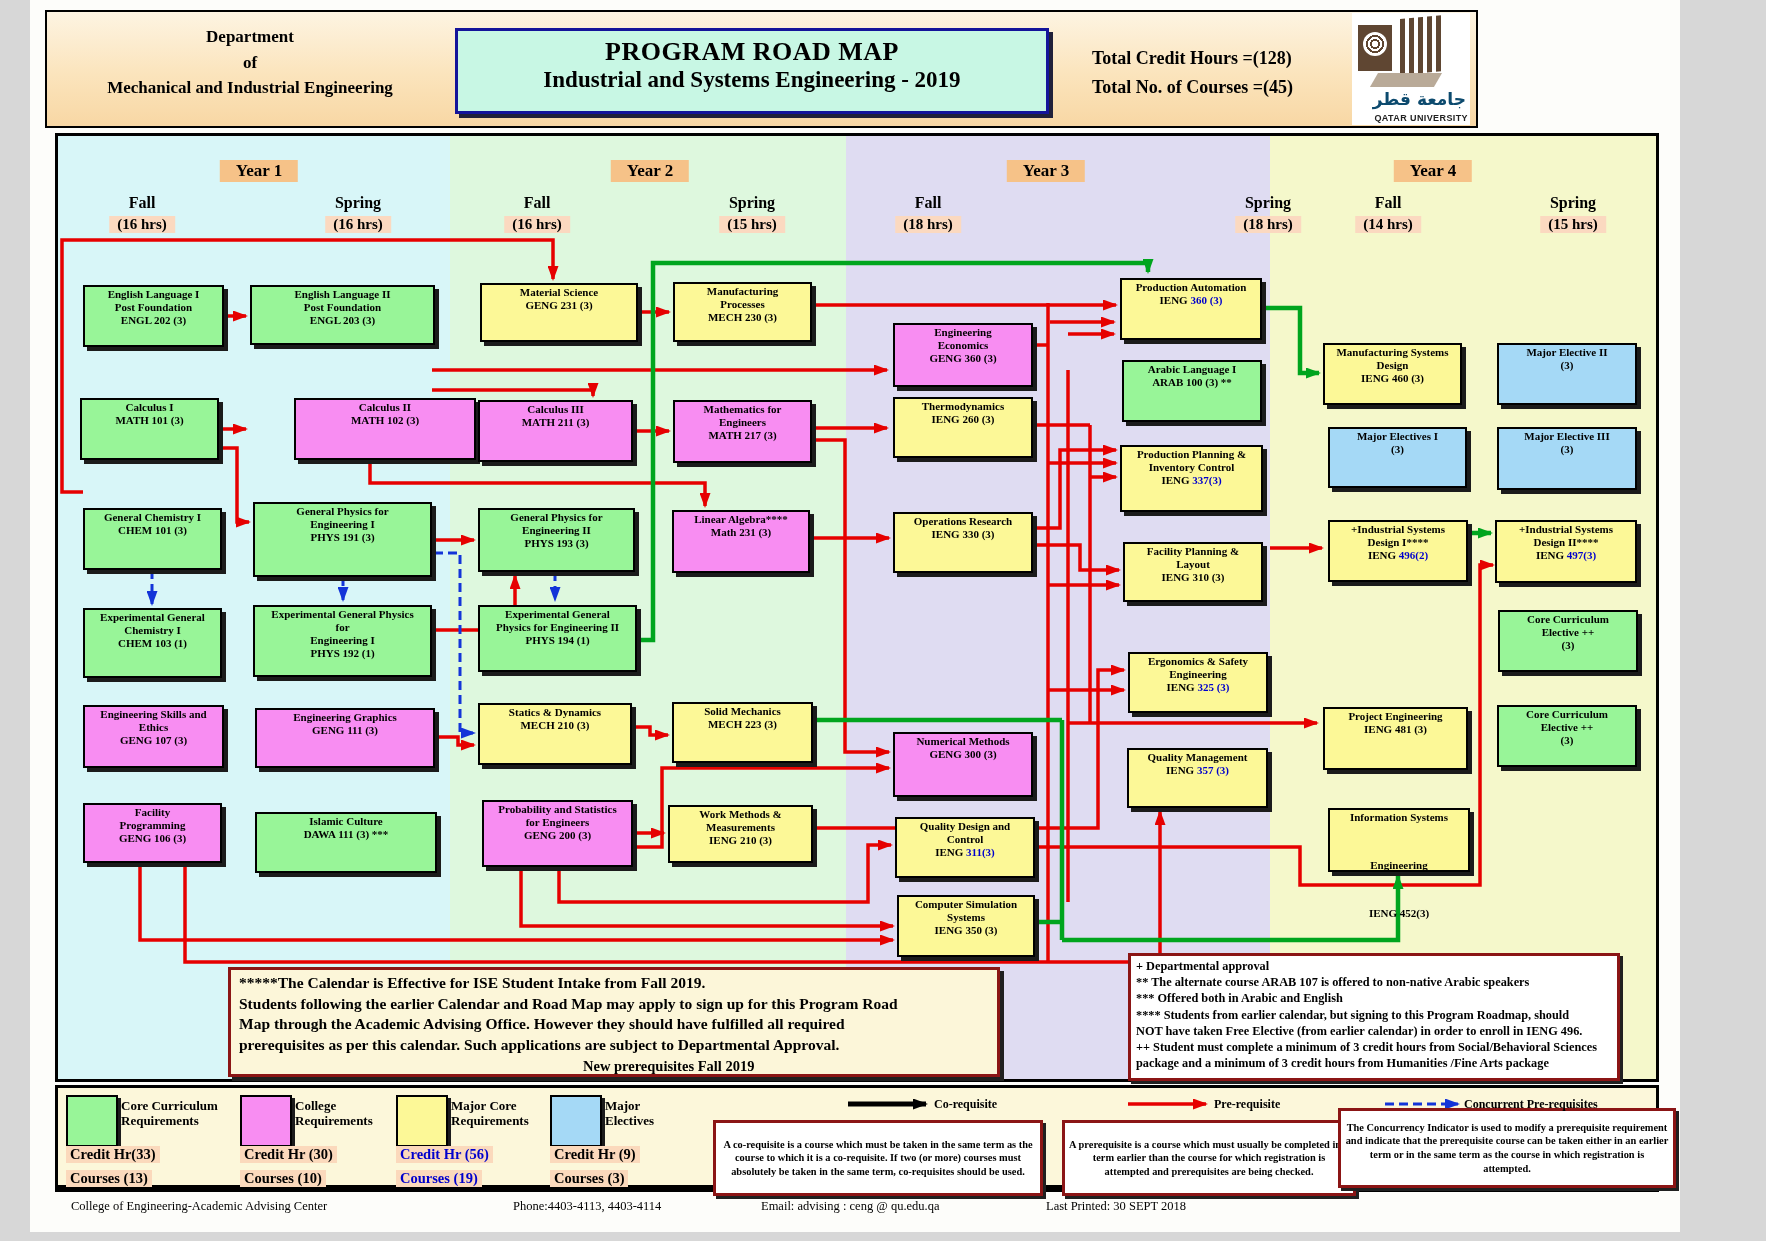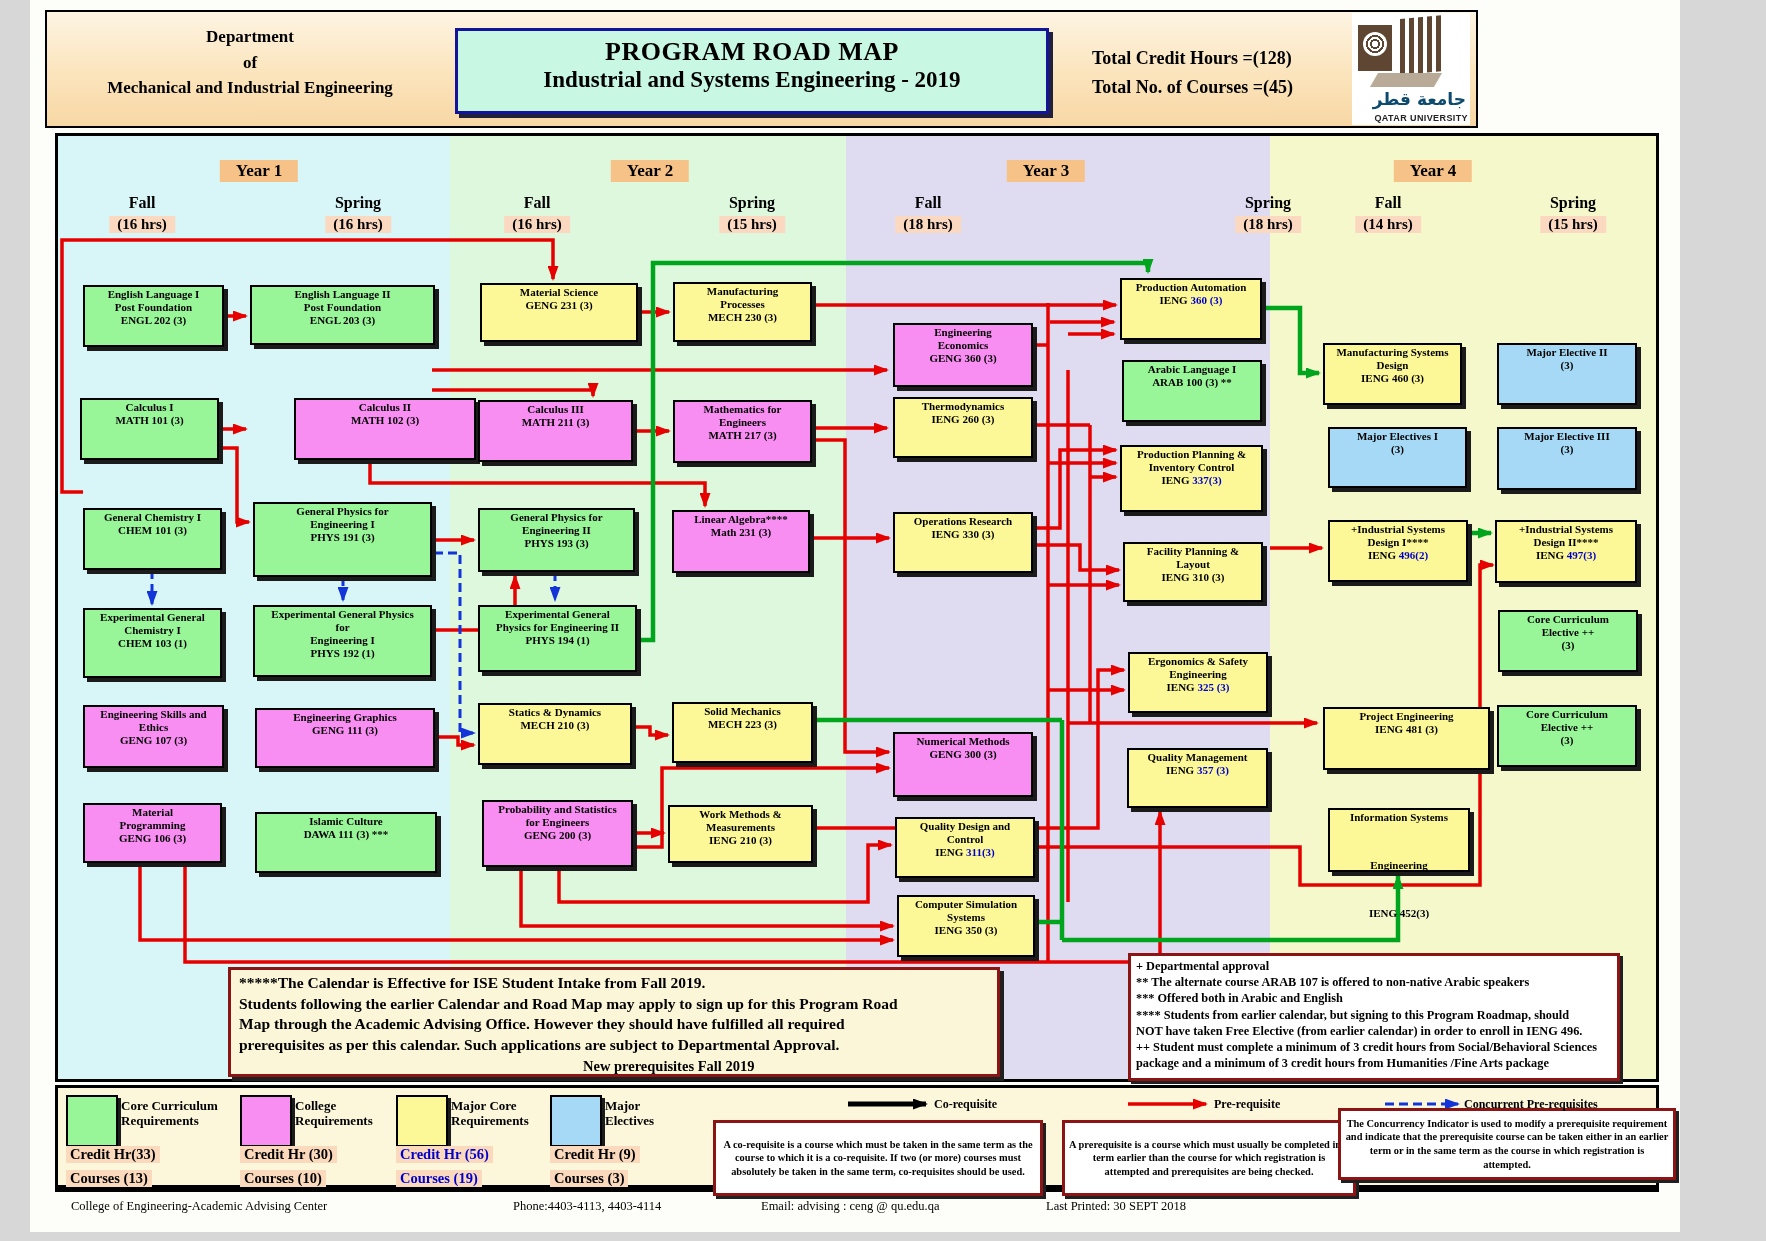--- a/index.html
+++ b/index.html
@@ -213,21 +213,21 @@
       <div class="swlbl" style="left: 547px; top: 10px;">
         <div>Major</div>
         <div>Electives</div>
       </div>
       <div class="crlbl" style="left: 492px; top: 58px;">Credit Hr (9)</div>
       <div class="crlbl" style="left: 492px; top: 82px;">Courses (3)</div>
     </div>
   <div id="defboxes">
       <div class="defbox" style="left: 713px; top: 1120px; width: 330px; height: 76px;">A co-requisite is a course which must be taken in the same term as the course to which it is a co-requisite. If two (or more) courses must absolutely be taken in the same term, co-requisites should be used.</div>
       <div class="defbox" style="left: 1062px; top: 1120px; width: 294px; height: 76px;">A prerequisite is a course which must usually be completed in a term  earlier than the course for which  registration is attempted and prerequisites are being checked.</div>
-      <div class="defbox" style="left: 1338px; top: 1108px; width: 338px; height: 72px;">The Concurrency Indicator is used to modify a prerequisite requirement and indicate that the prerequisite course can be taken either in an earlier term or in the same term as the  course in which registration is attempted.</div>
+      <div class="defbox" style="left: 1338px; top: 1108px; width: 338px; height: 80px;">The Concurrency Indicator is used to modify a prerequisite requirement and indicate that the prerequisite course can be taken either in an earlier term or in the same term as the  course in which registration is attempted.</div>
     </div>
   <div id="footer">
       <div class="fitem" style="left: 71px;">College of Engineering-Academic Advising Center</div>
       <div class="fitem" style="left: 513px;">Phone:4403-4113, 4403-4114</div>
       <div class="fitem" style="left: 761px;">Email:  advising :   ceng   @ qu.edu.qa</div>
       <div class="fitem" style="left: 1046px;">Last Printed: 30  SEPT    2018</div>
     </div>
 <div class="ybadge" style="left: 259px; top: 160px;">Year 1</div>
     <div class="semlbl" style="left: 142px; top: 194px;">Fall</div>
     <div class="hrs" style="left: 142px; top: 216px;">(16 hrs)</div>
@@ -265,21 +265,21 @@
       <div class="cl">Experimental General</div>
       <div class="cl">Chemistry I</div>
       <div class="cl"><span>CHEM 103 (1)</span></div>
     </div>
     <div class="course college" style="left: 83px; top: 705px; width: 141px; height: 63px;">
       <div class="cl">Engineering Skills and</div>
       <div class="cl">Ethics</div>
       <div class="cl"><span>GENG 107 (3)</span></div>
     </div>
     <div class="course college" style="left: 83px; top: 803px; width: 139px; height: 60px;">
-      <div class="cl">Material</div>
+      <div class="cl">Facility</div>
       <div class="cl">Programming</div>
       <div class="cl"><span>GENG 106 (3)</span></div>
     </div>
     <div class="course core" style="left: 250px; top: 285px; width: 185px; height: 60px;">
       <div class="cl">English Language II</div>
       <div class="cl">Post Foundation</div>
       <div class="cl"><span>ENGL 203 (3)</span></div>
     </div>
     <div class="course college" style="left: 250px; top: 398px; width: 182px; height: 62px; margin-left: 44px;">
       <div class="cl">Calculus II</div>
@@ -415,21 +415,21 @@
     </div>
     <div class="course elective" style="left: 1328px; top: 427px; width: 139px; height: 61px;">
       <div class="cl">Major Electives I</div>
       <div class="cl"><span>(3)</span></div>
     </div>
     <div class="course major" style="left: 1328px; top: 520px; width: 140px; height: 62px;">
       <div class="cl">+Industrial Systems</div>
       <div class="cl">Design I****</div>
       <div class="cl"><span>IENG  </span><span class="b">496(2)</span></div>
     </div>
-    <div class="course major" style="left: 1323px; top: 707px; width: 167px; height: 63px;">
+    <div class="course major" style="left: 1323px; top: 707px; width: 145px; height: 63px;">
       <div class="cl">Project Engineering</div>
       <div class="cl"><span>IENG 481 (3)</span></div>
     </div>
     <div class="course major" style="left: 1328px; top: 808px; width: 142px; height: 64px; gap: 35px;">
       <div class="cl">Information Systems</div>
       <div class="cl">Engineering</div>
       <div class="cl"><span>IENG 452(3)</span></div>
     </div>
     <div class="course elective" style="left: 1497px; top: 343px; width: 140px; height: 62px;">
       <div class="cl">Major Elective II</div>

